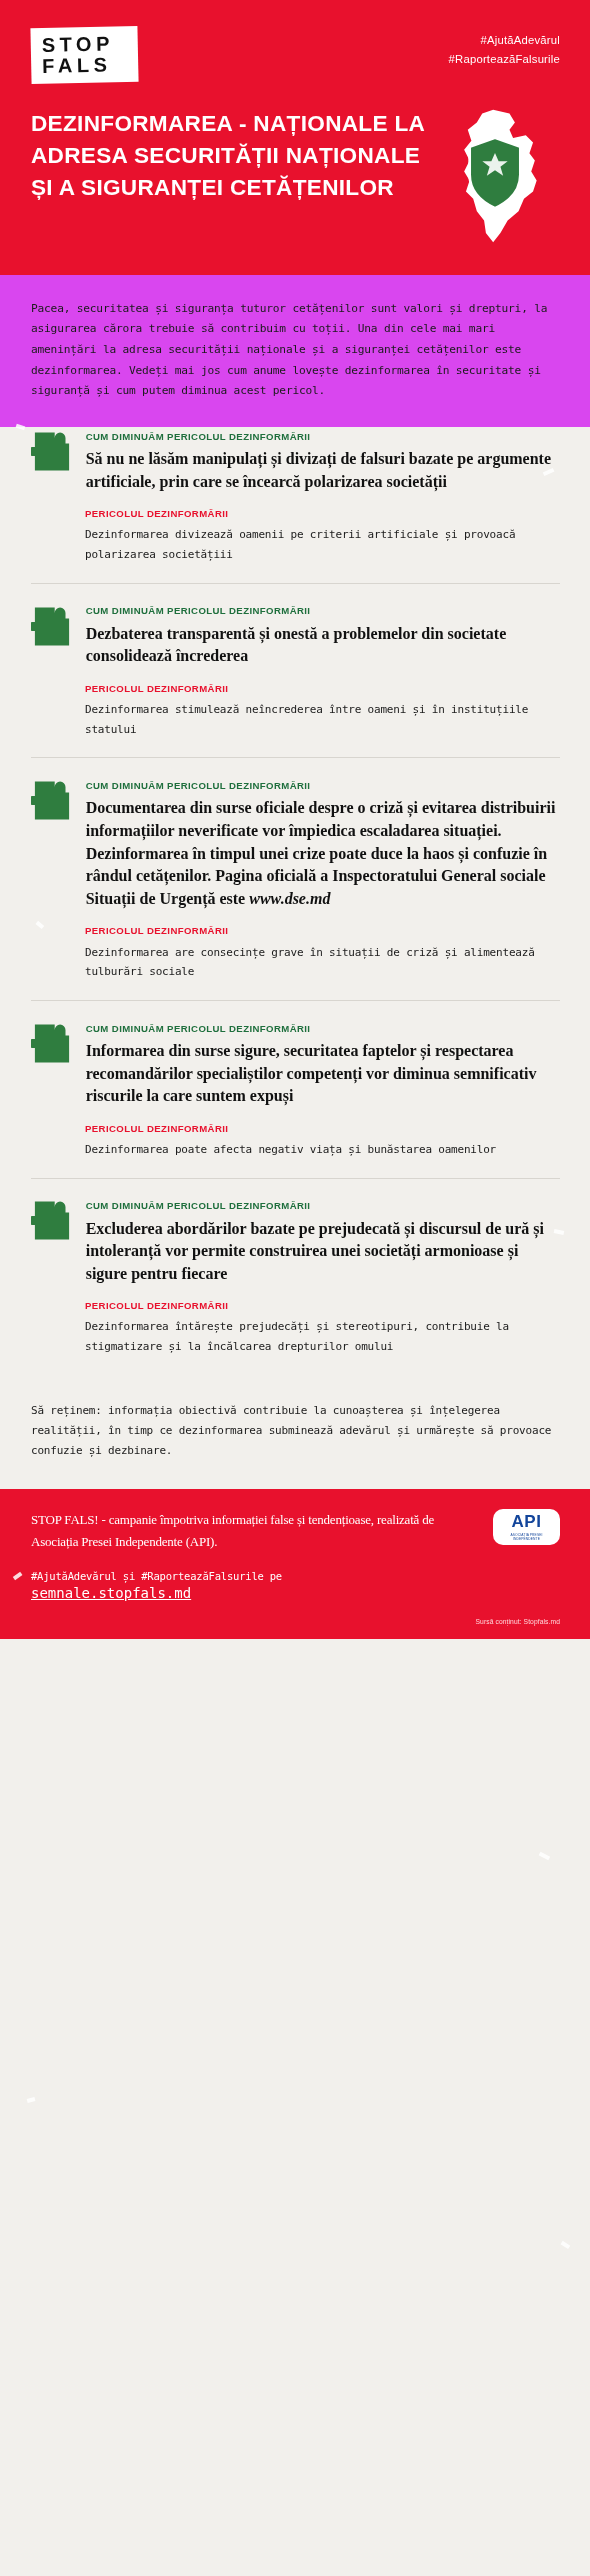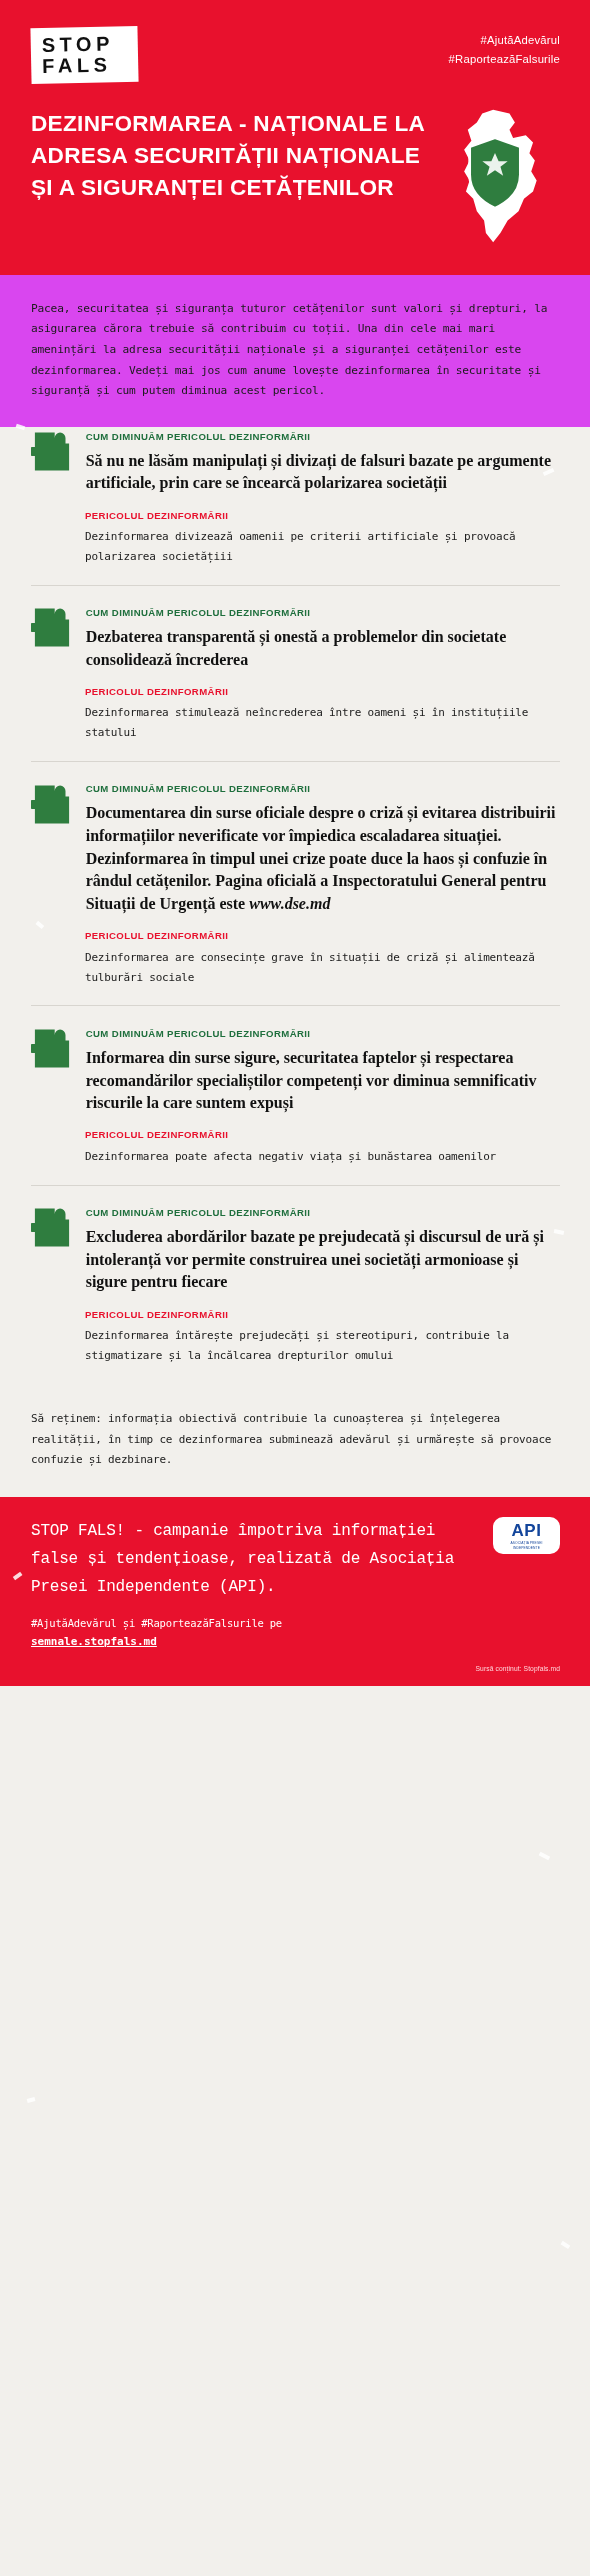--- a/index.html
+++ b/index.html
@@ -115,21 +115,20 @@
     font-weight: bold;
     letter-spacing: 0.4px;
     margin-bottom: 6.3px;
   }
   .solution-text {
     font-family: "Liberation Serif", serif;
     font-size: 16px;
     line-height: 1.42;
     color: #111111;
     font-weight: bold;
-    margin-top: 8px;
   }
   .solution-text i { font-style: italic; }
   .danger {
     margin: 14.5px 0 0 0;
     padding: 0 0 0 54px;
   }
   .danger-kicker {
     color: #e8112d;
     font-size: 9.6px;
     font-weight: bold;
@@ -167,22 +166,22 @@
     background: #e8112d;
     padding: 20px 31px 14.5px 31px;
     color: #ffffff;
   }
   .footer-row {
     display: flex;
     align-items: flex-start;
     justify-content: space-between;
   }
   .footer-text {
-    font-family: Liberation Mono, monospace;
-    font-size: 16px;
+    font-family: Liberation Serif, serif;
+    font-size: 13px;
     line-height: 1.75;
     letter-spacing: -0.2px;
     flex: 1;
     padding-right: 14.5px;
   }
   .api-badge {
     flex: 0 0 67px;
     background: #ffffff;
     border-radius: 10px;
     padding: 4.5px 5.4px 3.6px 5.4px;
@@ -204,22 +203,22 @@
   }
   .footer-hash {
     font-family: "DejaVu Sans Mono", monospace;
     font-size: 10.5px;
     line-height: 1.75;
     margin-top: 12.7px;
     letter-spacing: -0.2px;
   }
   .footer-link {
     font-family: "DejaVu Sans Mono", monospace;
-    font-size: 11px;
-    font-weight: bold;
+    font-size: 14px;
+    font-weight: normal;
     text-decoration: underline;
     color: #ffffff;
     display: inline-block;
   }
   .footer-source {
     margin-top: 16.3px;
     font-family: Liberation Sans, sans-serif;
     font-size: 6.7px;
     color: #ffd7dc;
     letter-spacing: 0.1px;
@@ -303,21 +302,21 @@
   </div>
   <div class="divider"></div>
 
   <div class="block">
     <div class="block-row">
       <svg class="puzzle" width="42" height="45" viewBox="0 0 46 50">
         <path fill="#2f7d3f" d="M4 4 h22 v6 a6 6 0 0 1 12 0 v6 h4 v30 h-38 z M4 20 h-3 a5 5 0 0 0 0 10 h3 z"></path>
       </svg>
       <div class="solution-body">
         <div class="kicker">CUM DIMINUĂM PERICOLUL DEZINFORMĂRII</div>
-        <div class="solution-text"><span>Documentarea din surse oficiale despre o criză și evitarea distribuirii informațiilor neverificate vor împiedica escaladarea situației. Dezinformarea în timpul unei crize poate duce la haos și confuzie în rândul cetățenilor. Pagina oficială a Inspectoratului General pentru Situații de Urgență este </span><i>www.dse.md</i></div>
+        <div class="solution-text"><span>Documentarea din surse oficiale despre o criză și evitarea distribuirii informațiilor neverificate vor împiedica escaladarea situației. Dezinformarea în timpul unei crize poate duce la haos și confuzie în rândul cetățenilor. Pagina oficială a Inspectoratului General sociale Situații de Urgență este </span><i>www.dse.md</i></div>
       </div>
     </div>
     <div class="danger">
       <div class="danger-kicker">PERICOLUL DEZINFORMĂRII</div>
       <div class="danger-text">Dezinformarea are consecințe grave în situații de criză și alimentează tulburări sociale</div>
     </div>
   </div>
   <div class="divider"></div>
 
   <div class="block">

